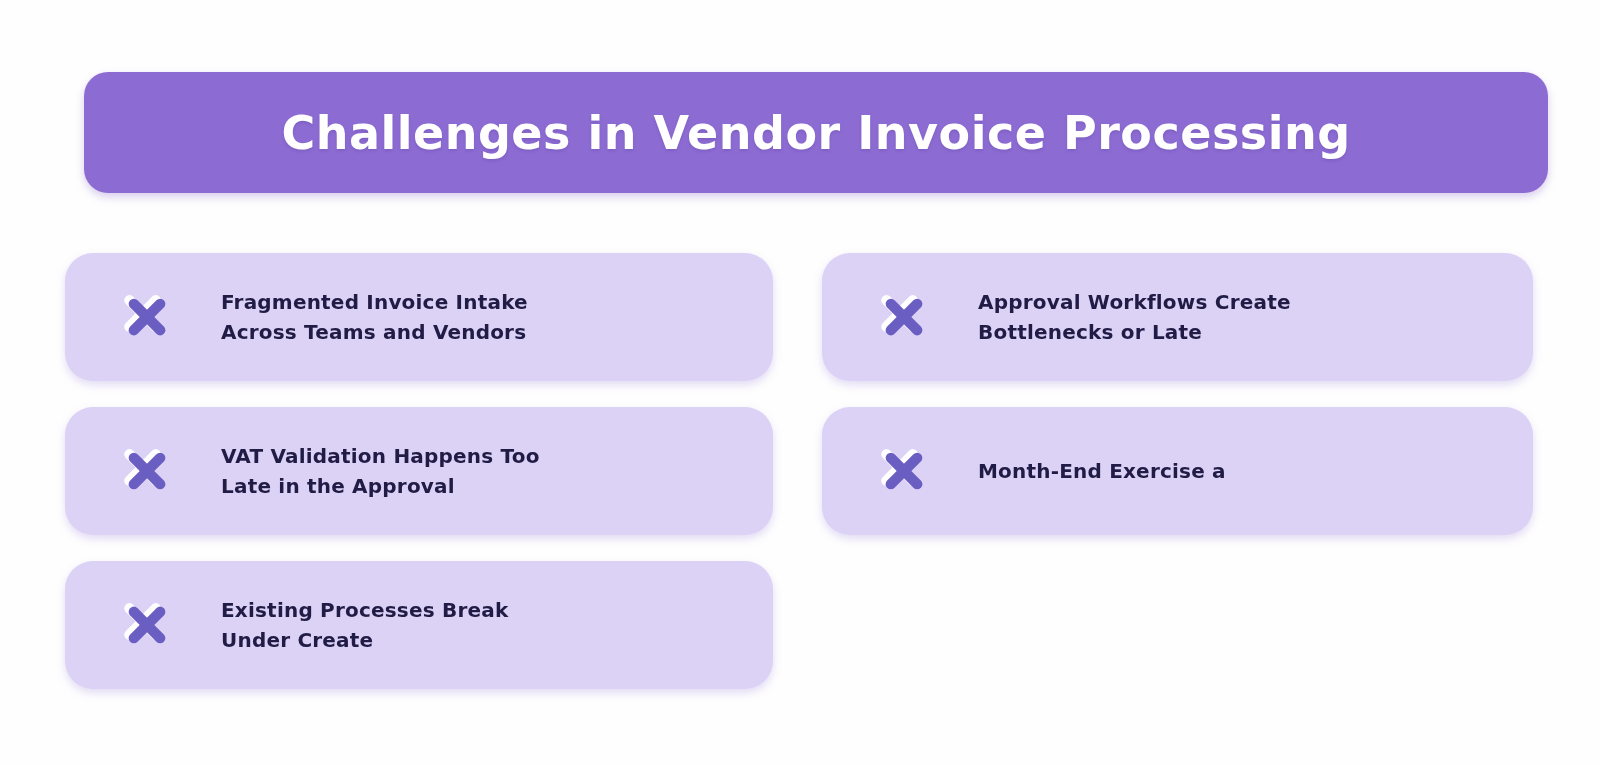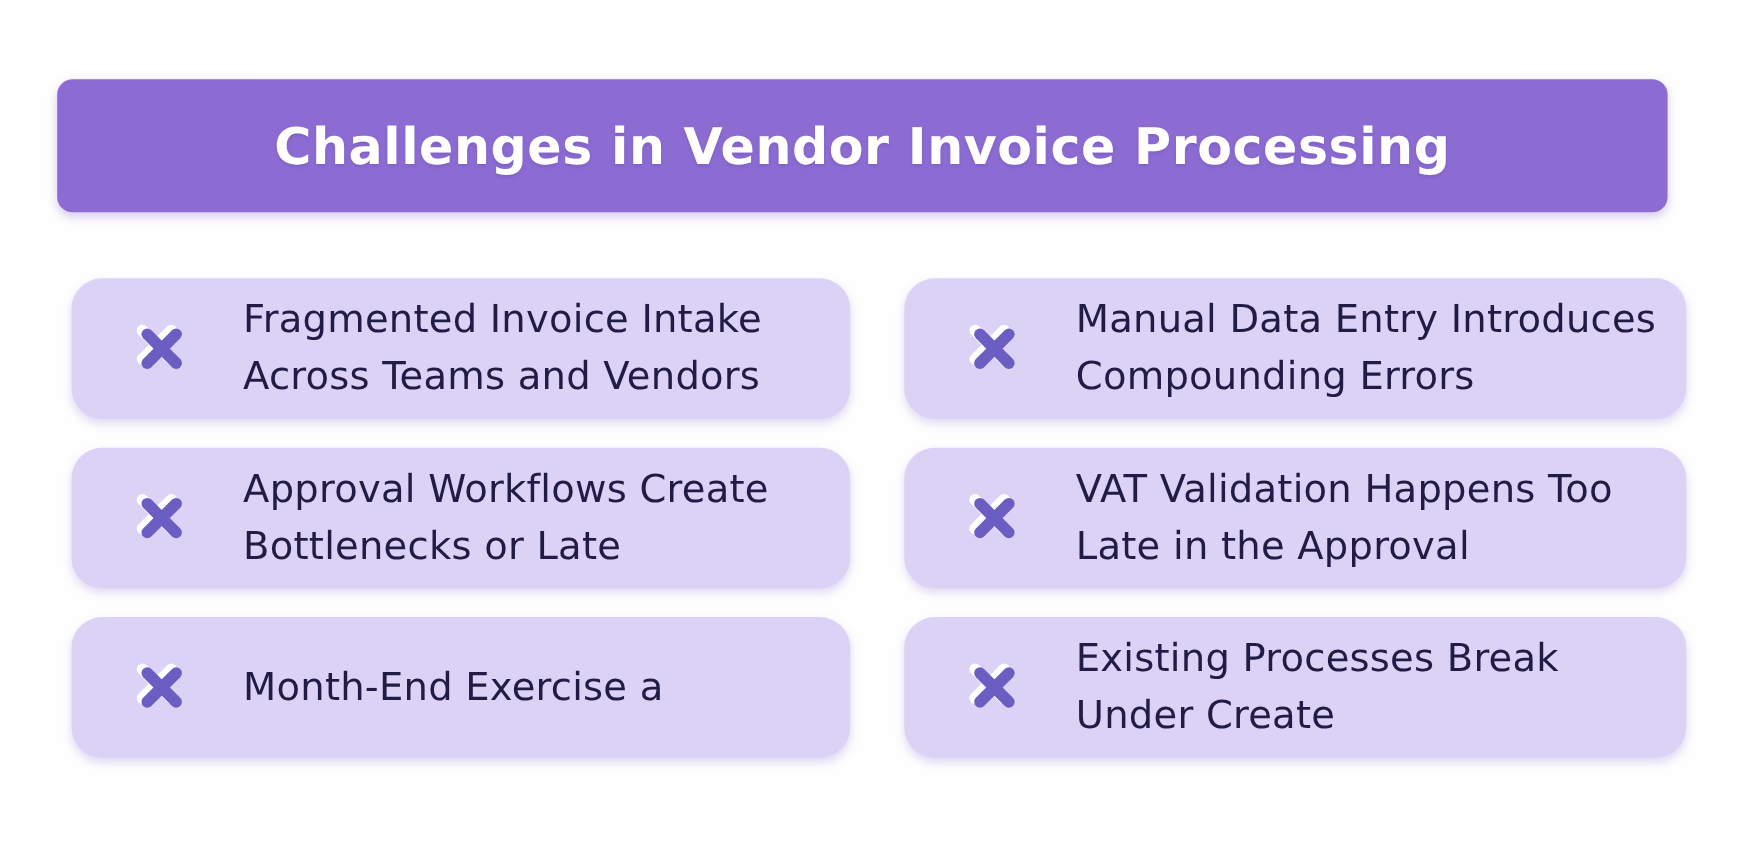--- a/index.html
+++ b/index.html
@@ -7,23 +7,23 @@
     --card-bg:#DCD2F6; --card-text:#211C45; --x-mark:#6A5EC2; --x-mark-shadow:#FFFFFF;
   }
   *{margin:0;padding:0;box-sizing:border-box;}
   html,body{width:1600px;height:766px;overflow:hidden;}
   body{
     background:var(--page-bg);
     font-family:"DejaVu Sans","Liberation Sans",sans-serif;
     position:relative;
   }
   .banner{
-    position:absolute; left:52px; top:72px; width:1464px; height:121px;
+    position:absolute; left:84px; top:72px; width:1464px; height:121px;
     background:var(--banner-bg);
-    border-radius:14px;
+    border-radius:24px;
     display:flex; align-items:center; justify-content:center;
     box-shadow:0 4px 9px rgba(137,104,208,0.32);
   }
   .banner h1{
     color:var(--banner-text);
     font-size:46px; font-weight:700; letter-spacing:0.5px;
     text-shadow:0 2px 3px rgba(90,60,160,0.25);
     white-space:nowrap;
   }
   .grid{
@@ -41,21 +41,21 @@
     box-shadow:0 4px 8px rgba(154,130,218,0.28);
   }
   .xicon{
     width:56px; height:56px; flex:0 0 56px;
     margin-right:46px;
   }
   .xicon .x-back{stroke:var(--x-mark-shadow);}
   .xicon .x-front{stroke:var(--x-mark);}
   .card-text{
     color:var(--card-text);
-    font-size:35px; line-height:1.5; font-weight:400;
+    font-size:20px; line-height:1.5; font-weight:700;
     letter-spacing:0.2px;
   }
 </style>
 </head>
 <body>
 
 <div class="banner">
   <h1>Challenges in Vendor Invoice Processing</h1>
 </div>
 
@@ -71,36 +71,20 @@
           <line x1="17" y1="17" x2="47" y2="47"></line>
           <line x1="47" y1="17" x2="17" y2="47"></line>
         </g>
     </svg>
     <div class="card-text">
       <span>Fragmented Invoice Intake</span><br>
       <span>Across Teams and Vendors</span>
     </div>
   </div>
 
-  <div class="card">
-    <svg class="xicon" viewBox="0 0 64 64" fill="none" stroke-width="12" stroke-linecap="round">
-      <g class="x-back" transform="translate(-5,-4)">
-          <line x1="17" y1="17" x2="47" y2="47"></line>
-          <line x1="47" y1="17" x2="17" y2="47"></line>
-        </g>
-      <g class="x-front">
-          <line x1="17" y1="17" x2="47" y2="47"></line>
-          <line x1="47" y1="17" x2="17" y2="47"></line>
-        </g>
-    </svg>
-    <div class="card-text">
-      <span>Manual Data Entry Introduces</span><br>
-      <span>Compounding Errors</span>
-    </div>
-  </div>
 
   <div class="card">
     <svg class="xicon" viewBox="0 0 64 64" fill="none" stroke-width="12" stroke-linecap="round">
       <g class="x-back" transform="translate(-5,-4)">
           <line x1="17" y1="17" x2="47" y2="47"></line>
           <line x1="47" y1="17" x2="17" y2="47"></line>
         </g>
       <g class="x-front">
           <line x1="17" y1="17" x2="47" y2="47"></line>
           <line x1="47" y1="17" x2="17" y2="47"></line>

